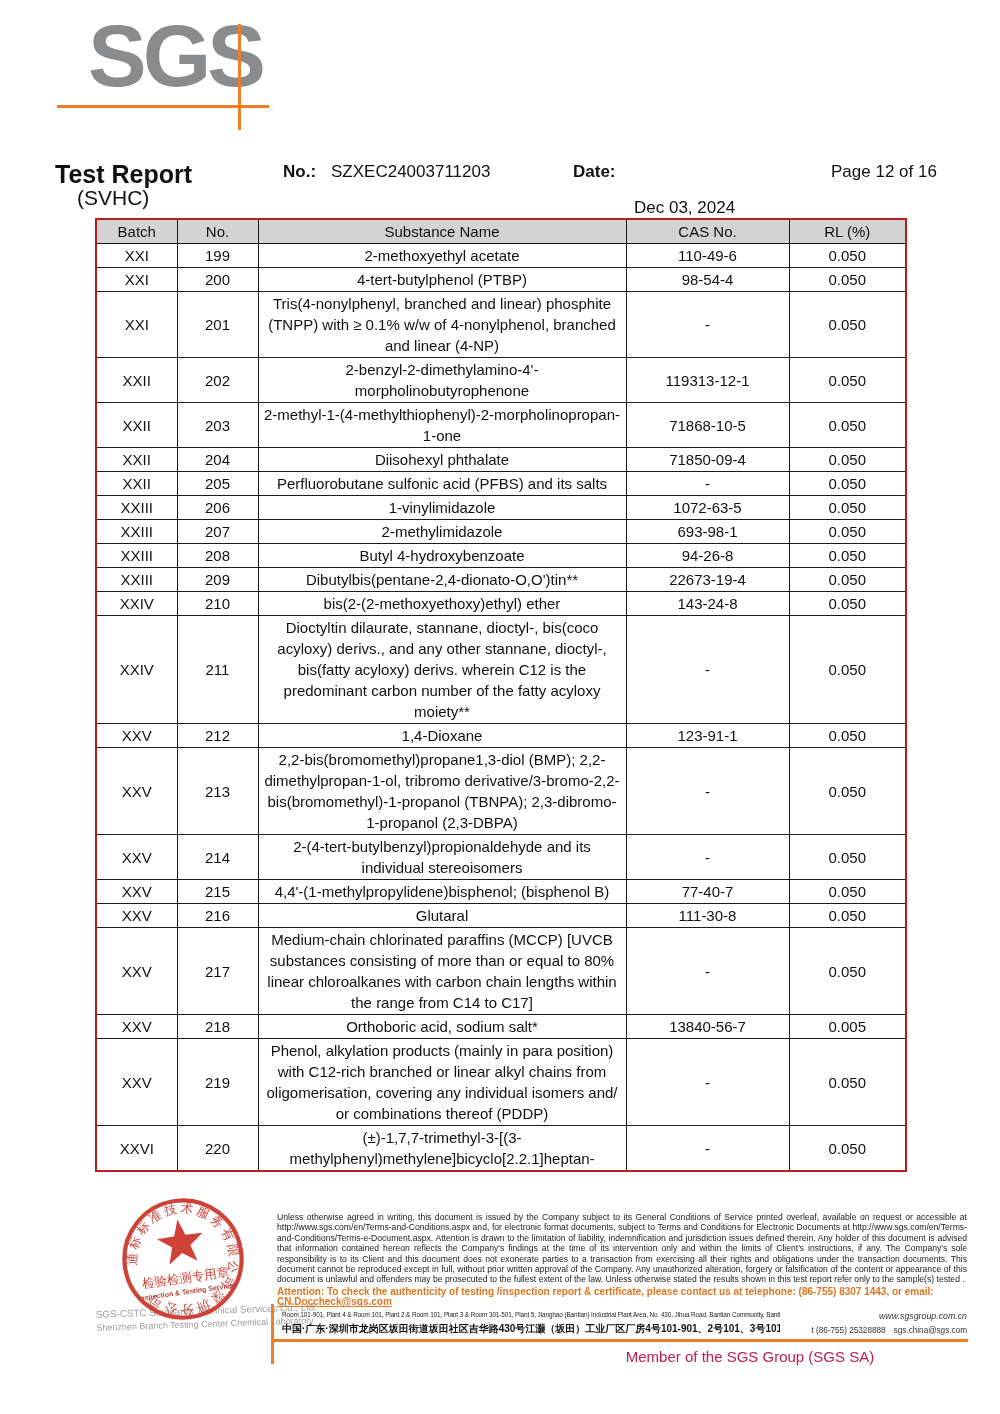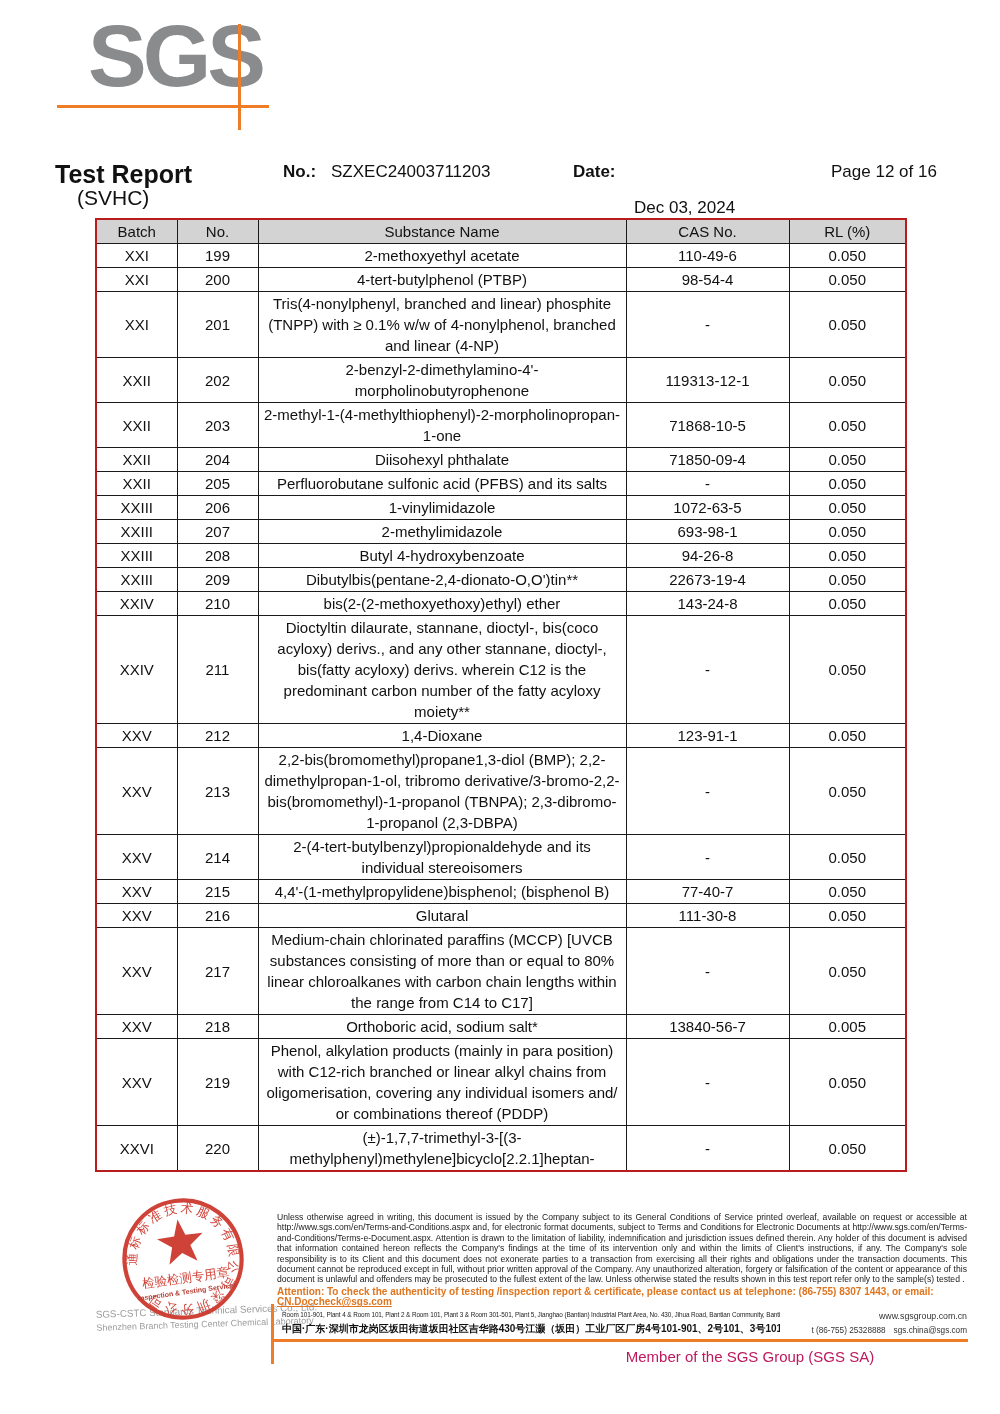--- a/index.html
+++ b/index.html
@@ -33,21 +33,21 @@
   
   .legal-block{position:absolute;left:277px;top:1198px;width:690px;margin-top:14px;}
   .legal{margin:0;font-size:8.6px;line-height:10.4px;text-align:justify;color:#1a1a1a;}
   .attention{margin:2px 0 0 0;font-size:10px;line-height:10.6px;font-weight:bold;color:#e0751f;}
   .attention .u{text-decoration:underline;}
   .addr-row{margin-top:3px;display:flex;justify-content:space-between;align-items:flex-start;padding-left:5px;}
   .addr-left{width:498px;overflow:hidden;}
   .addr-en{font-size:6.4px;letter-spacing:-0.1px;white-space:nowrap;color:#222;}
   .addr-cn{font-size:10px;font-weight:bold;white-space:nowrap;margin-top:4px;color:#111;}
   .addr-right{width:185px;text-align:right;}
-  .addr-web{font-size:8.8px;color:#333;}
+  .addr-web{font-size:8.8px;color:#333;font-style:italic;}
   .addr-tel{font-size:8.2px;margin-top:5px;white-space:nowrap;color:#333;}
   .addr-tel span{margin-left:8px;}
   .foot-vline{position:absolute;left:271px;top:1304px;width:2.5px;height:60px;background:#ef7c27;}
   .foot-hline{position:absolute;left:271px;top:1339px;width:699px;height:2.5px;background:#ef7c27;}
   .member{position:absolute;left:620px;top:1348px;width:260px;text-align:center;
           font-size:15px;color:#be185d;}
 
   
   .company-lines{position:absolute;left:96px;top:1305px;color:#9c9c9c;transform:rotate(-2deg);}
   .company-l1{font-size:9.8px;}

